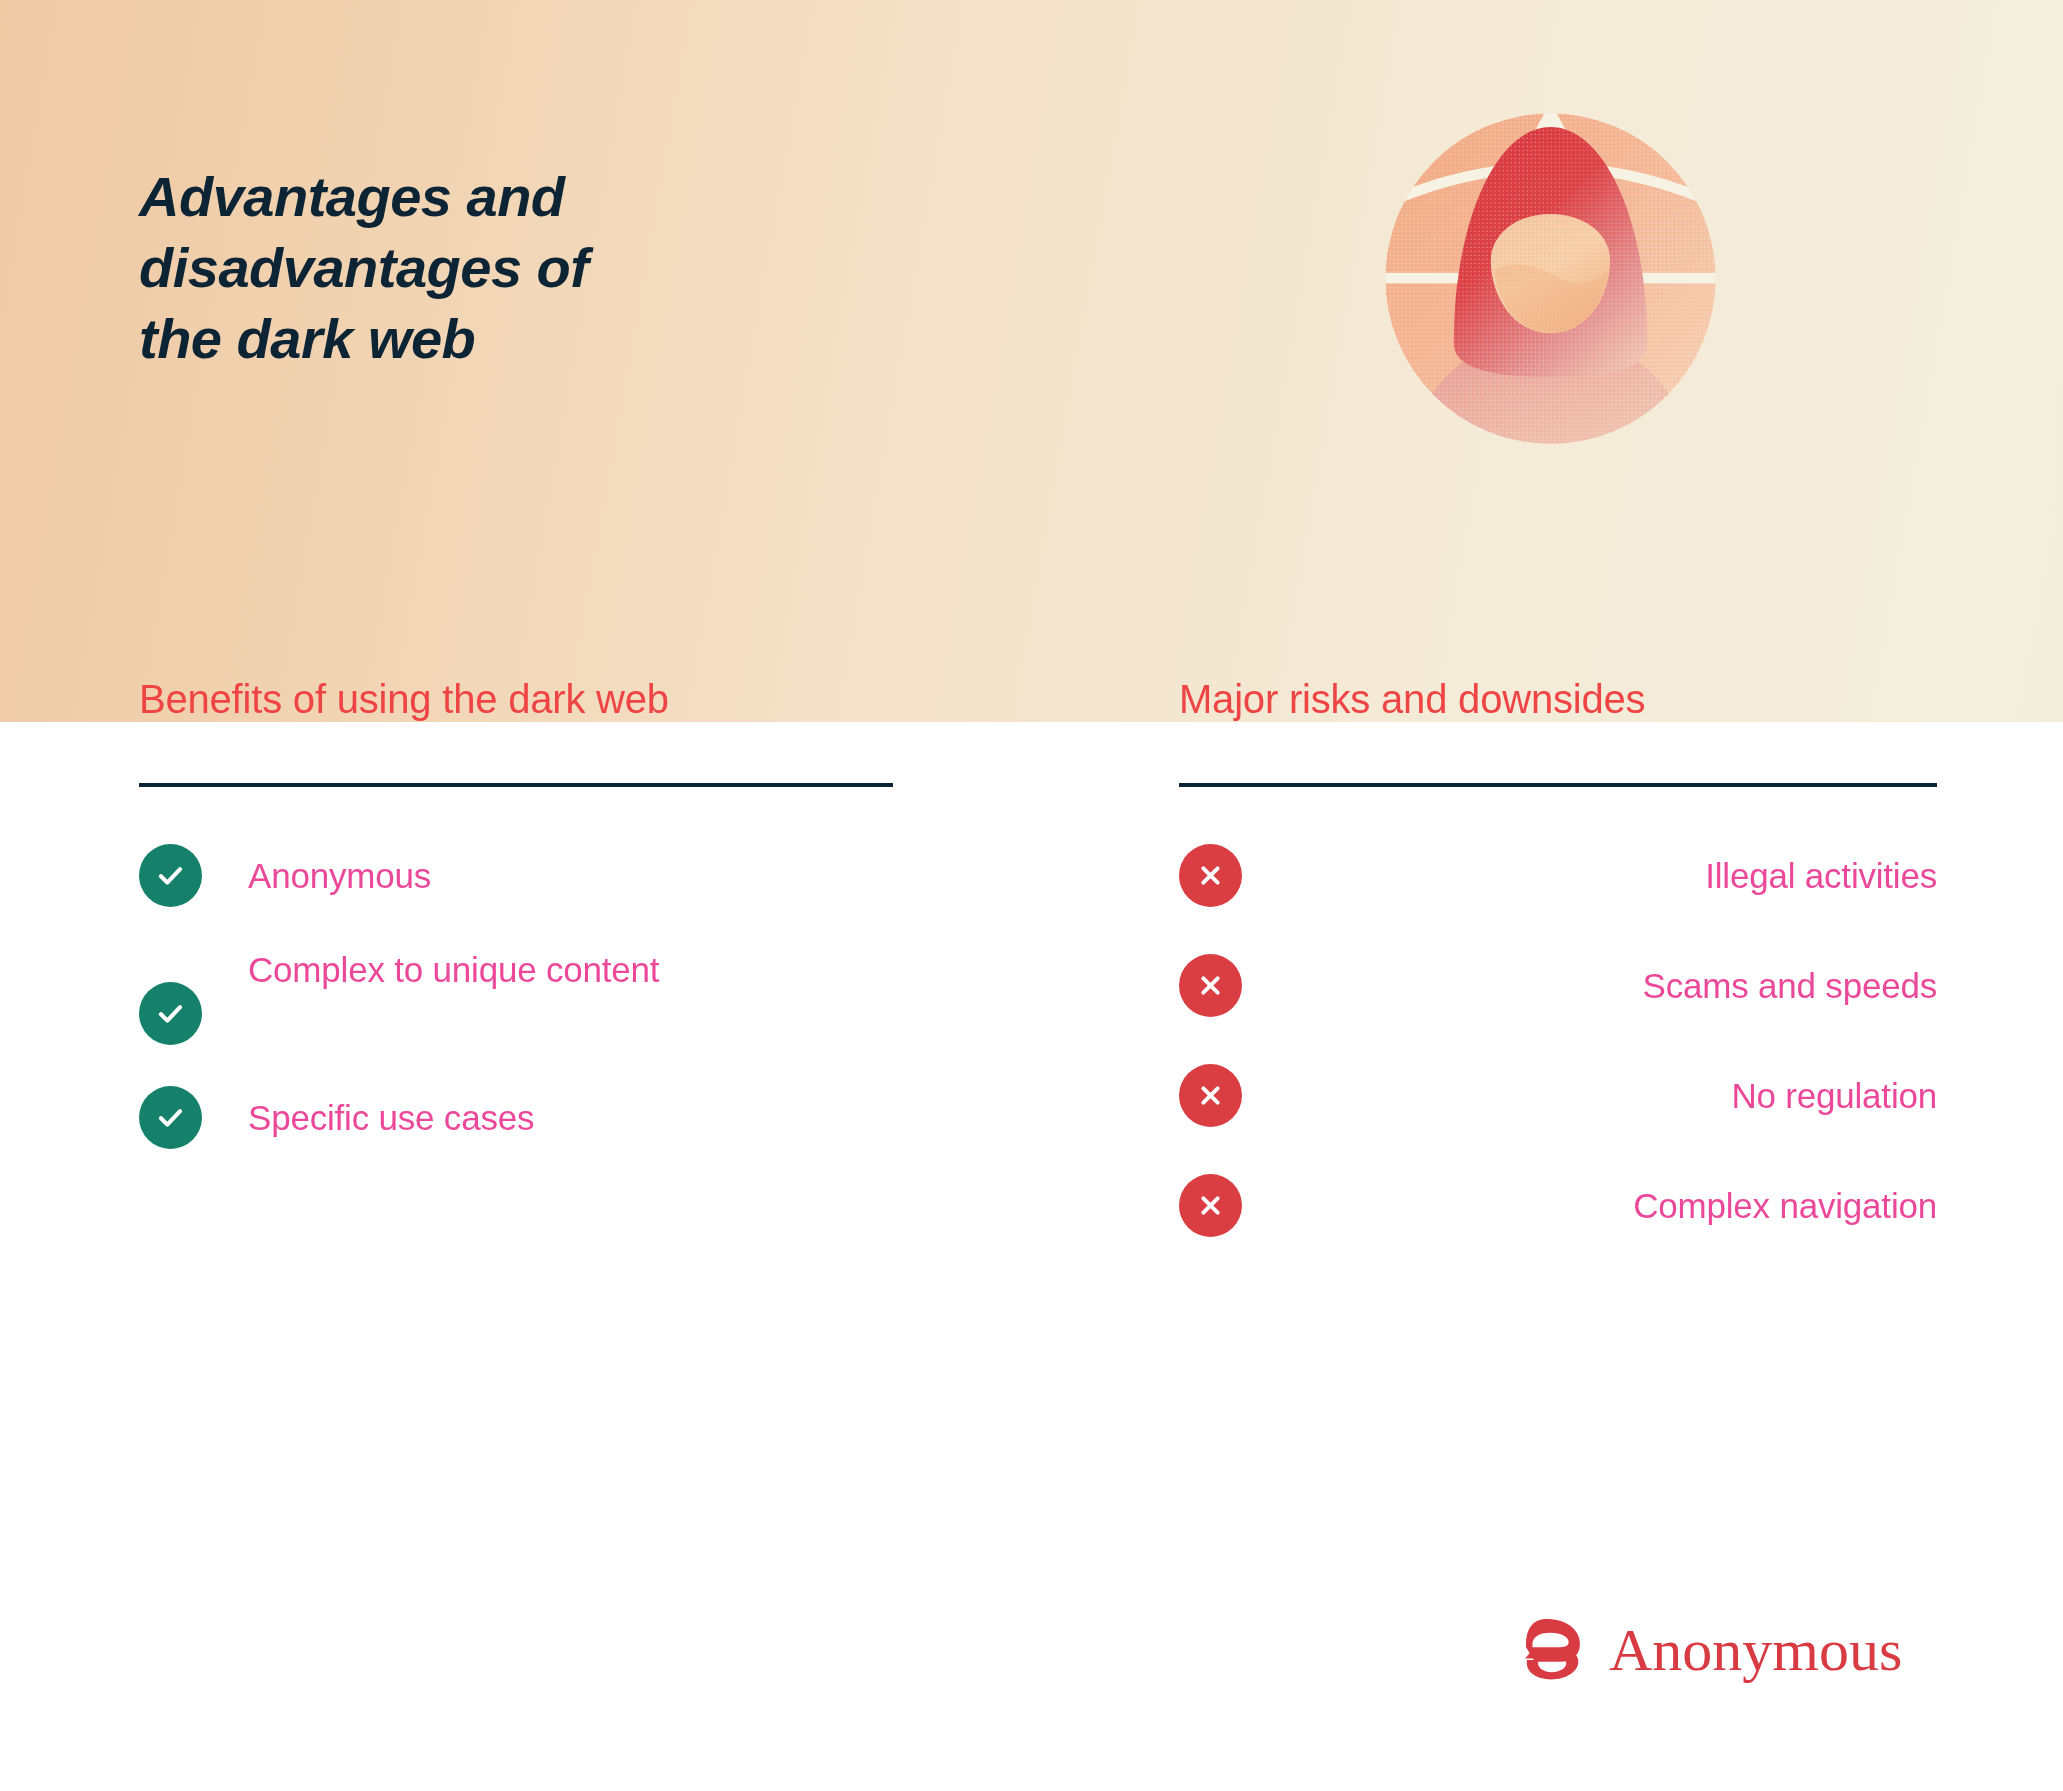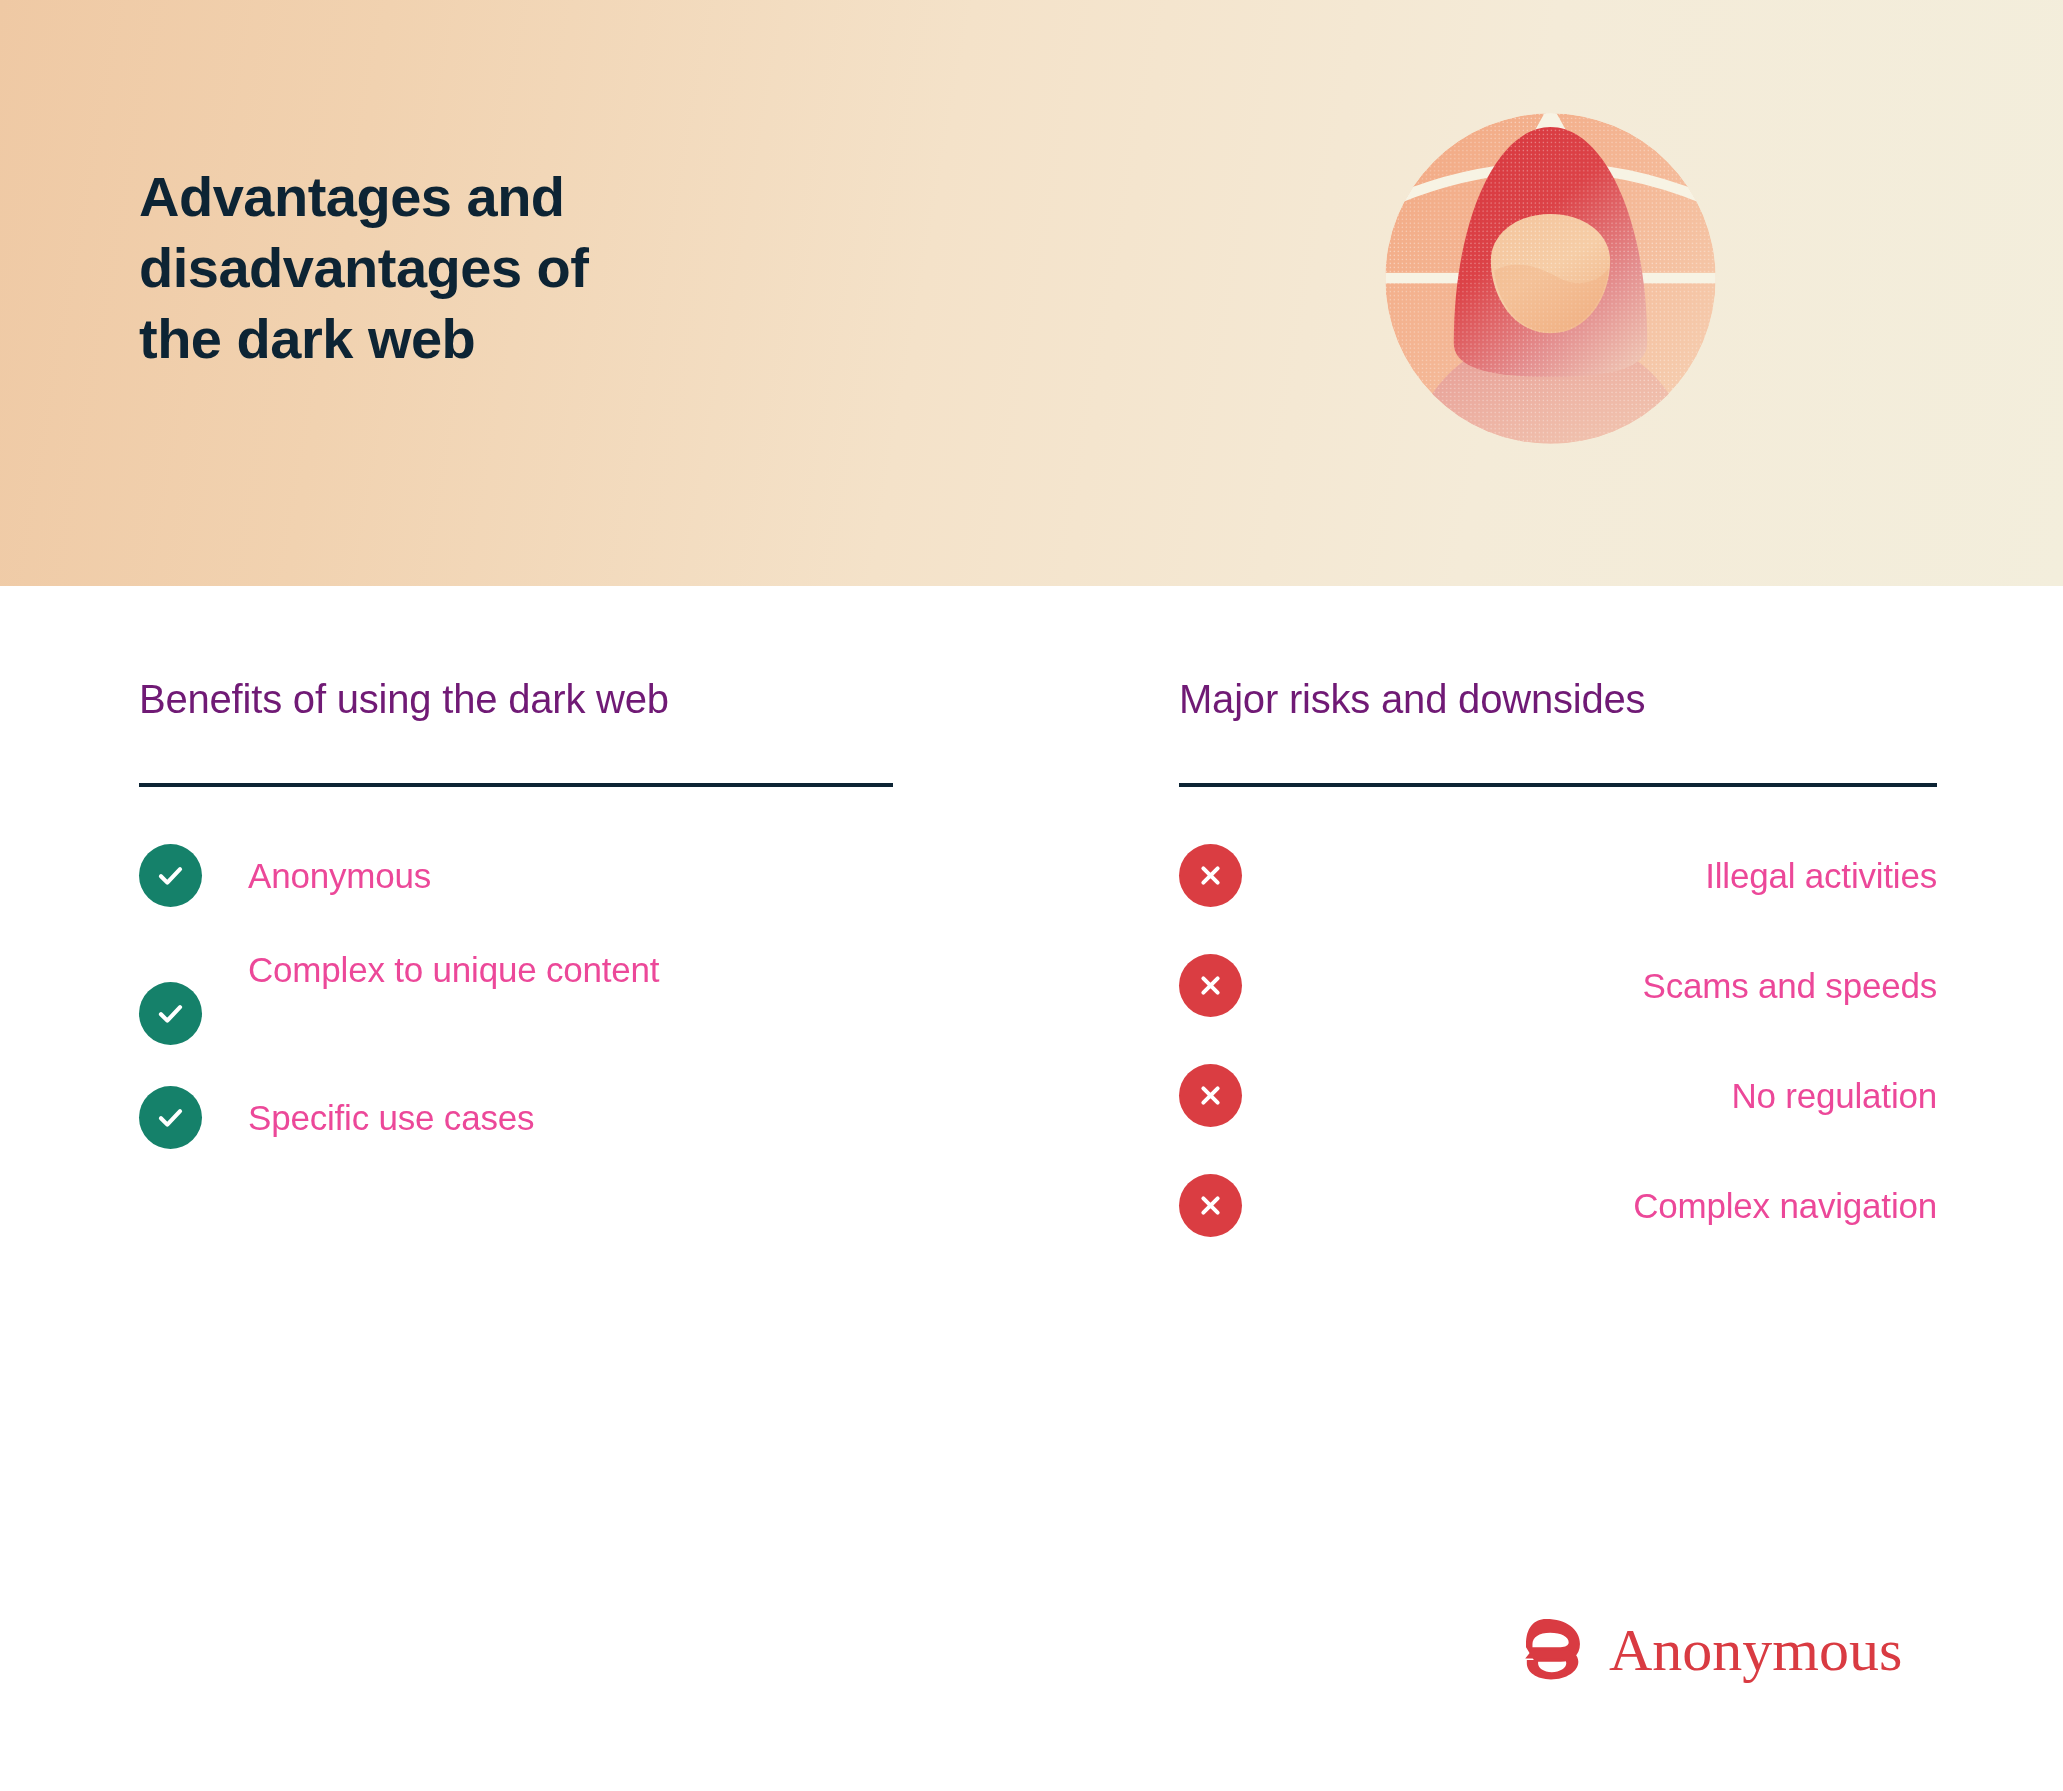--- a/index.html
+++ b/index.html
@@ -6,23 +6,24 @@
   html, body {
     width:2064px; height:1792px;
     background:#ffffff;
     font-family:"Liberation Sans", sans-serif;
     -webkit-font-smoothing:antialiased;
   }
   .canvas { position:relative; width:2064px; height:1792px; overflow:hidden; background:#fff; }
 
   
   .header {
-    position:absolute; left:0; top:0; width:2064px; height:586px;
+    position:absolute; left:0; top:0; width:2064px; height:722px;
     background:linear-gradient(100deg,#efc9a4 0%,#f1d2b0 18%,#f4e2c9 45%,#f4ebd8 72%,#f3eedc 100%);
     overflow:hidden;
+    font-style:italic;
   }
   .header-title {
     position:absolute; left:139px; top:161px; width:725px;
     font-size:56px; font-weight:bold; line-height:1.27;
     letter-spacing:-0.5px;
     color:#0d2434; white-space:pre-line;
   }
 
   
   .illo { position:absolute; left:1349px; top:77px; width:403px; height:403px; }
@@ -30,21 +31,21 @@
 
   
   .columns {
     position:absolute; left:0; top:586px; width:2064px; height:1206px;
   }
   .col { position:absolute; top:0; }
   .col-left  { left:139px; width:754px; }
   .col-right { left:1179px; width:758px; }
 
   .col-heading {
-    font-size:40px; font-weight:normal; color:#701a75;
+    font-size:40px; font-weight:normal; color:#ef4444;
     letter-spacing:-0.2px;
     margin-top:91px;
   }
   .col-rule {
     height:4px; background:#0d2434; width:100%;
     margin-top:61px;
   }
 
   .list { margin-top:57px; }
   .list-item {

